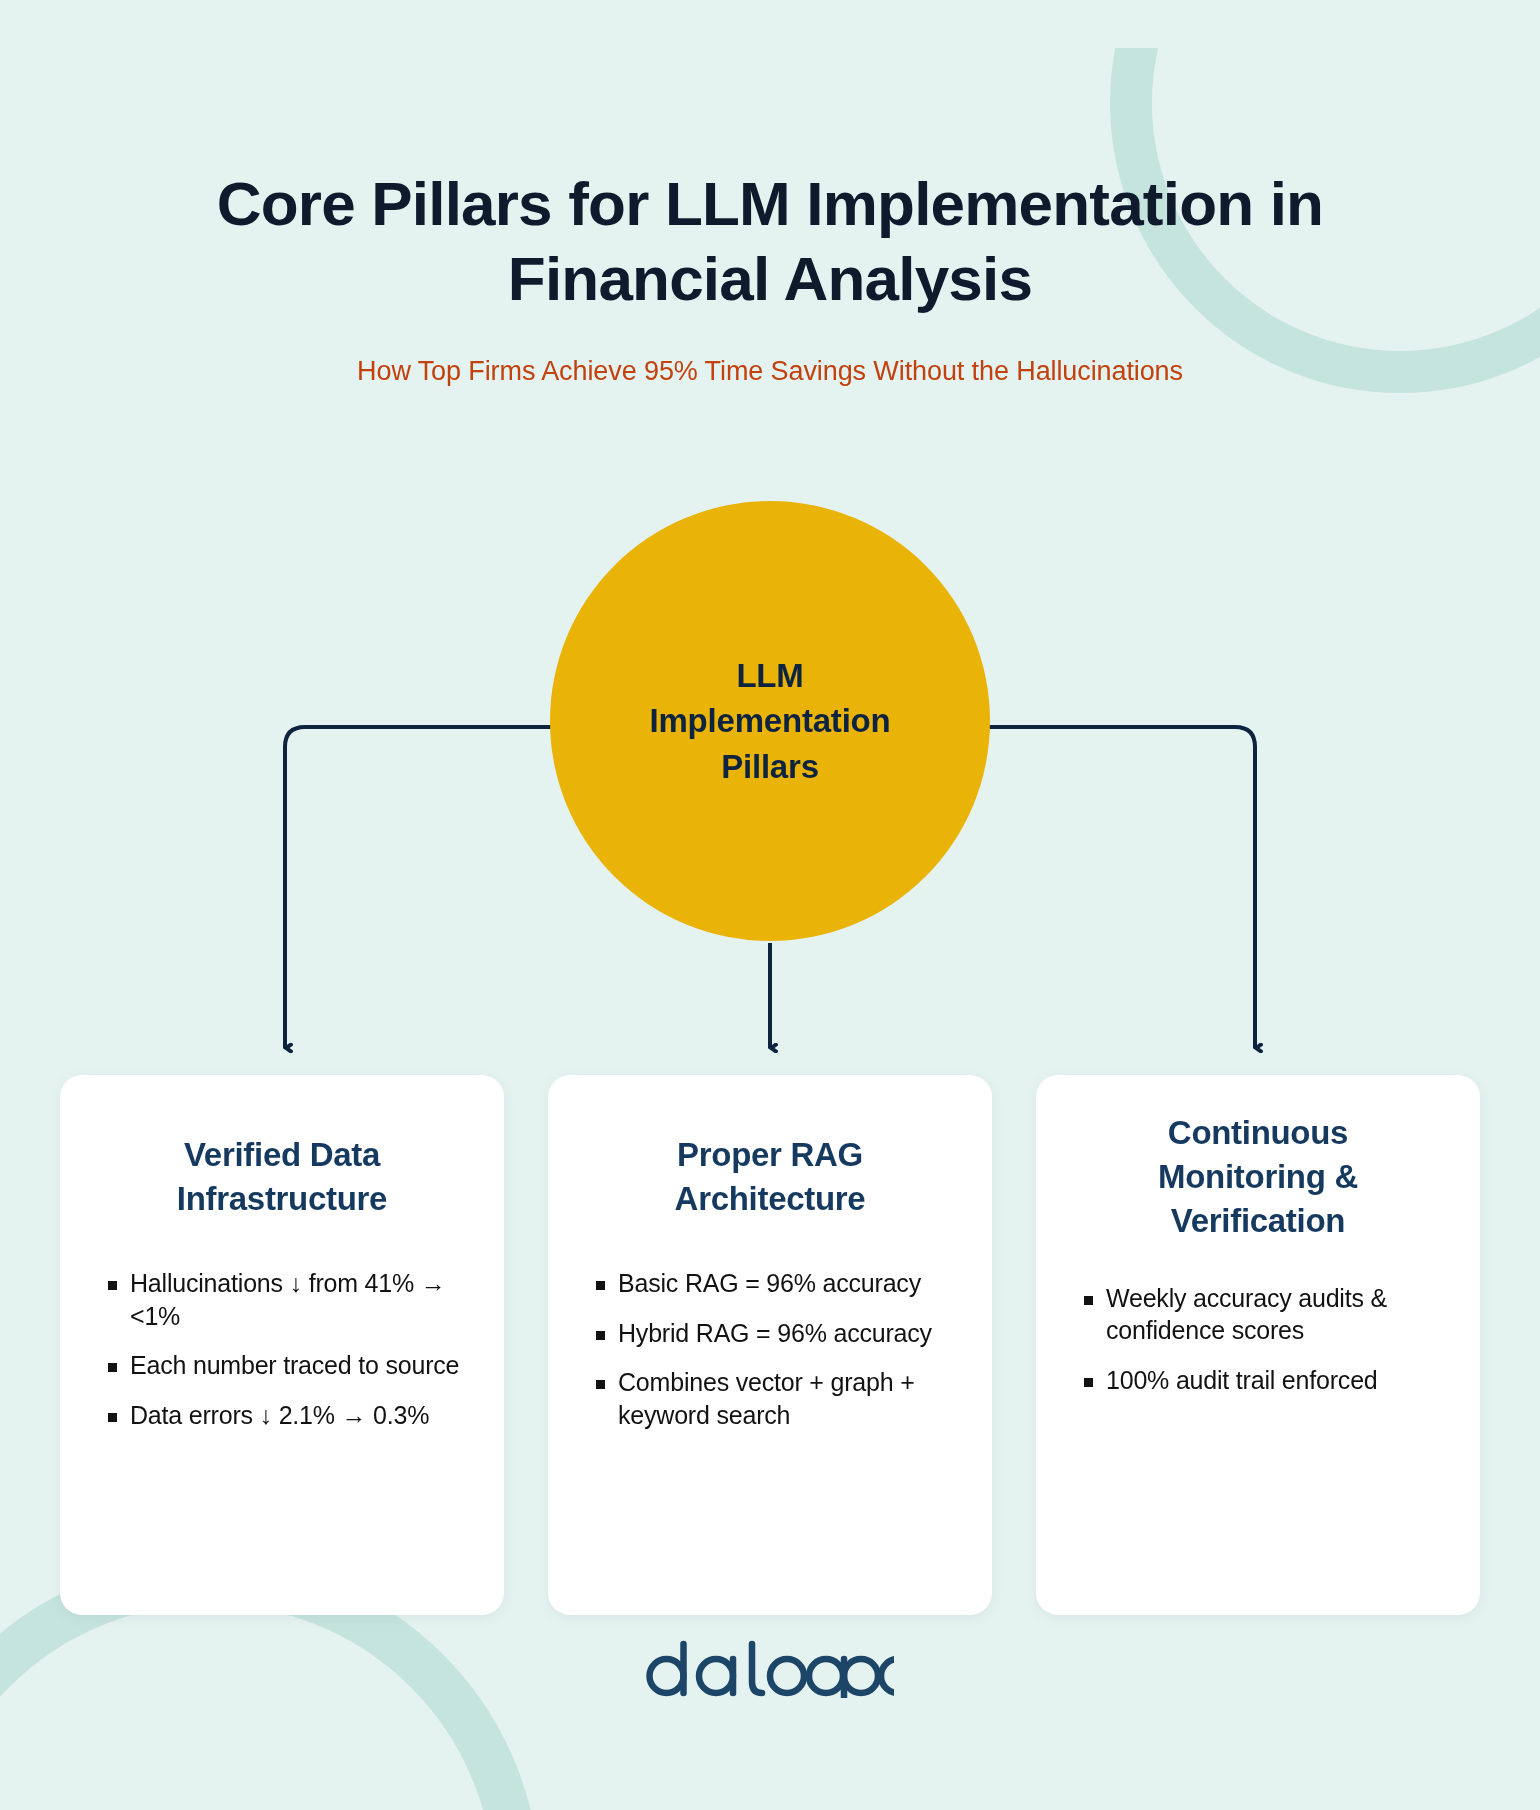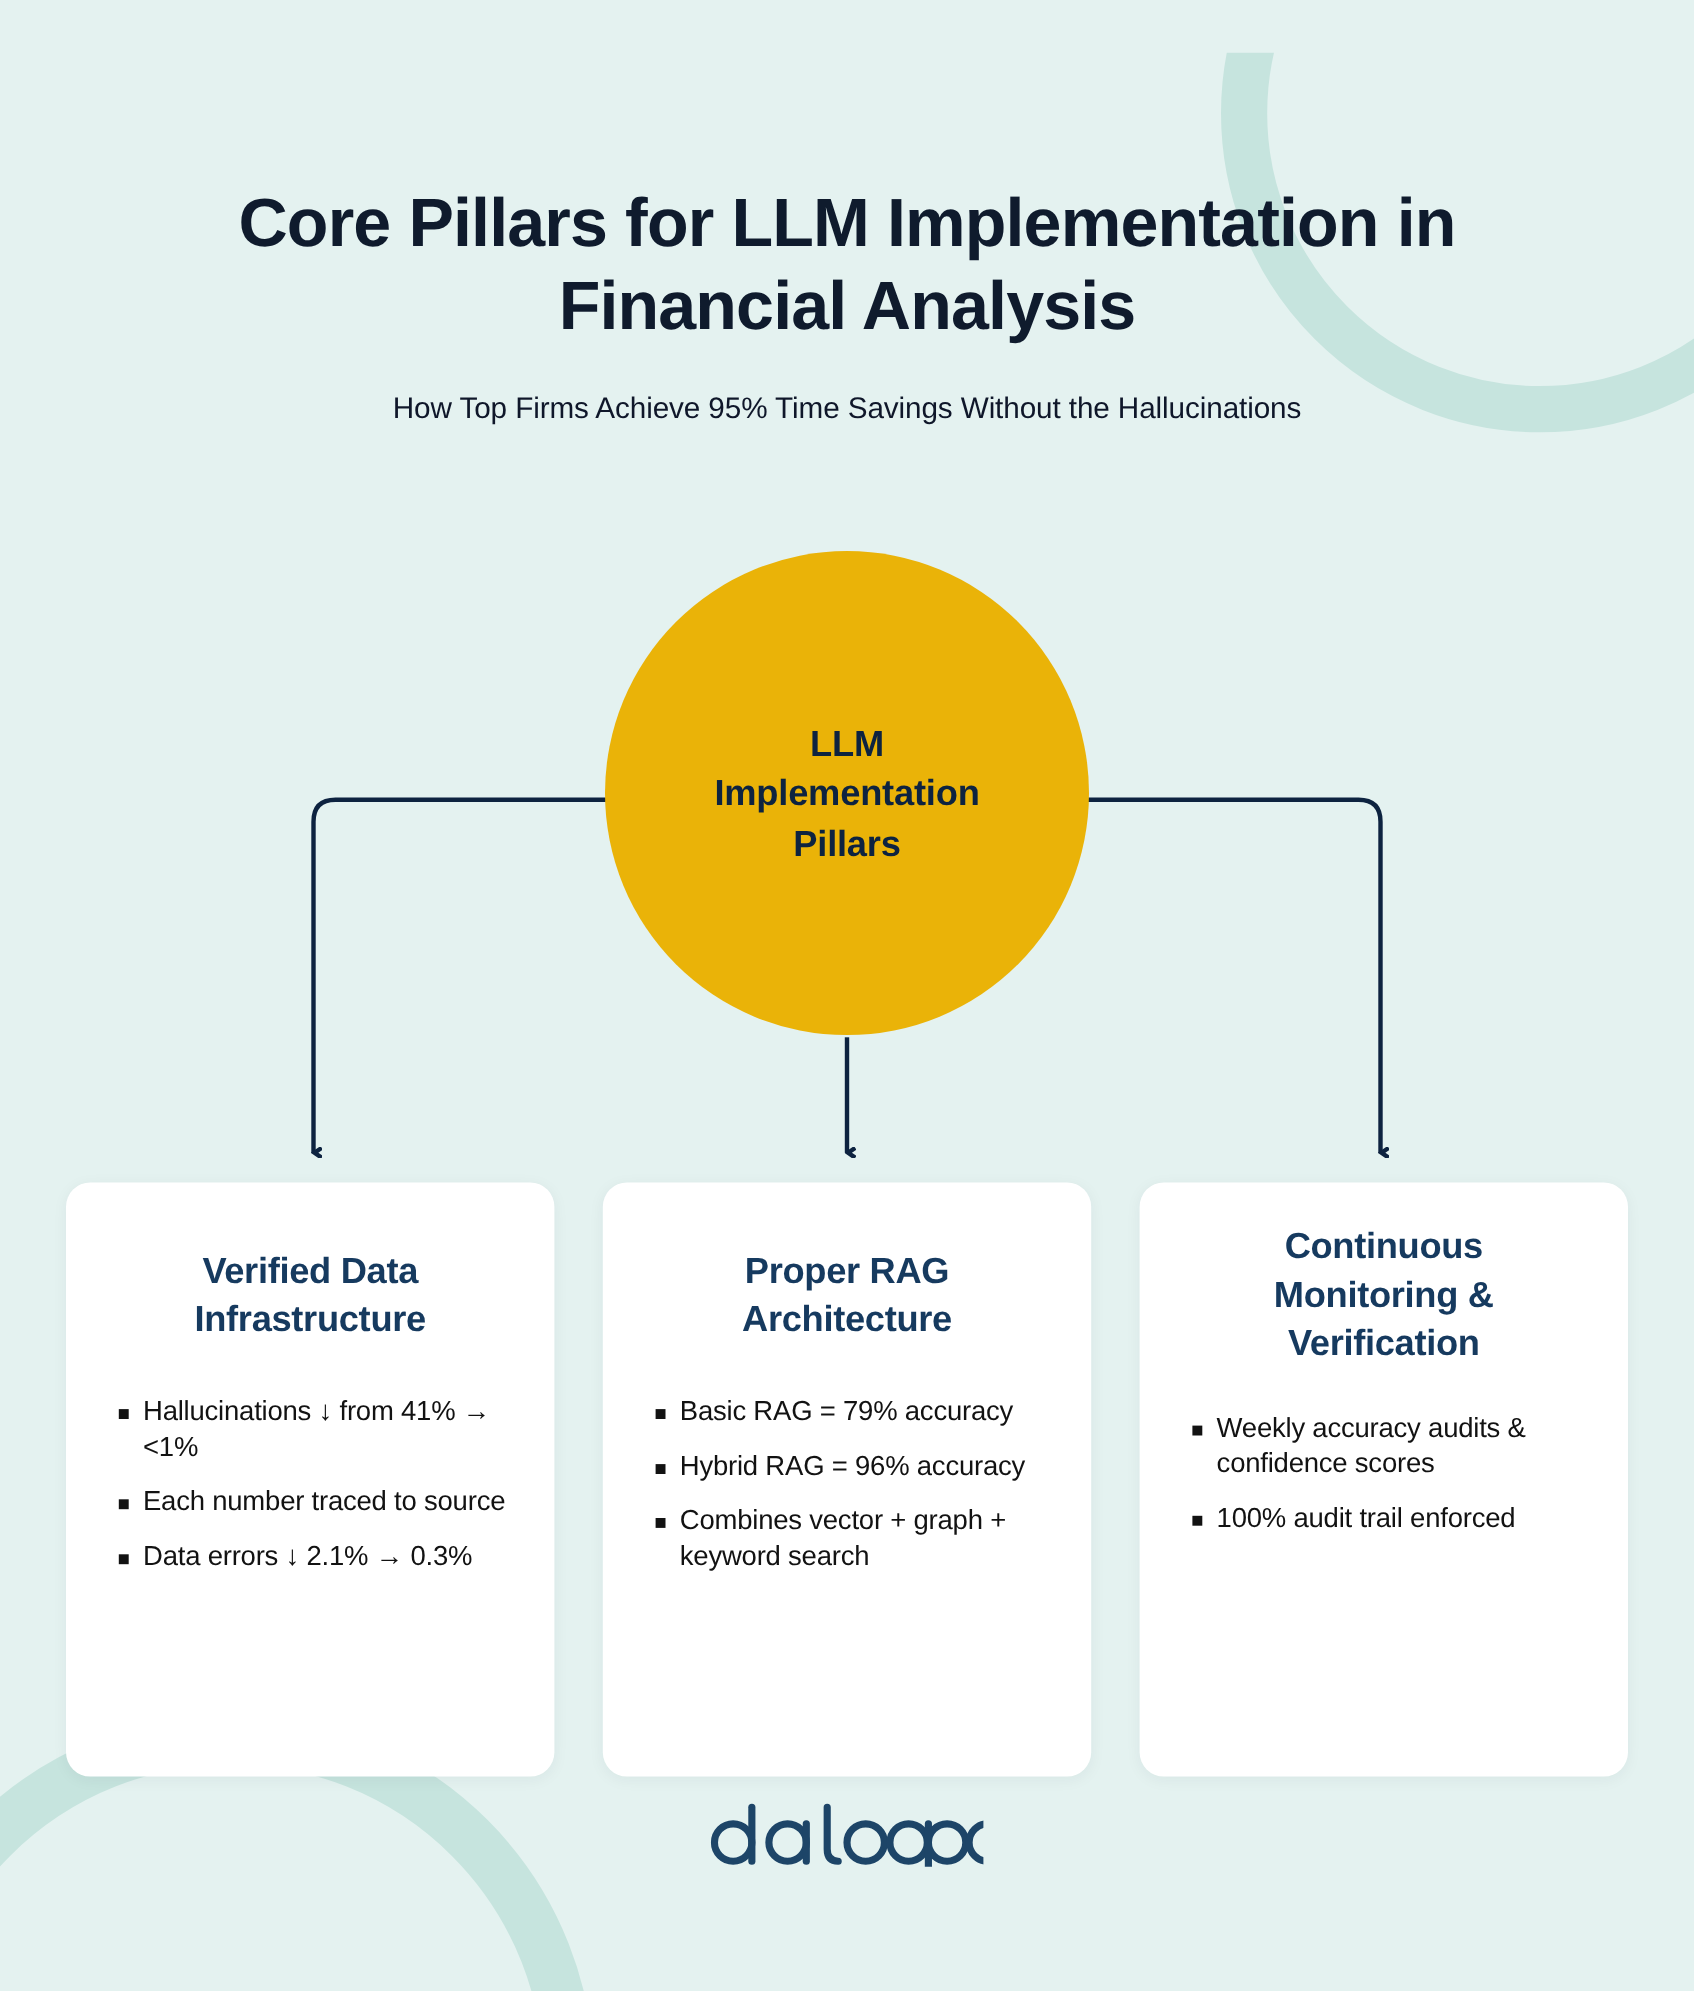--- a/index.html
+++ b/index.html
@@ -65,21 +65,21 @@
     font-weight: 700;
     color: #0f1b2d;
     letter-spacing: -0.8px;
     max-width: 1180px;
     margin: 0 auto;
   }
   .subtitle {
     margin-top: 40px;
     font-size: 27px;
     font-weight: 400;
-    color: #0f172a;
+    color: #c2410c;
     letter-spacing: -0.1px;
   }
 
   
   .diagram {
     position: absolute;
     inset: 0;
     z-index: 2;
   }
   .connector-svg {
@@ -236,21 +236,21 @@
         <li class="bullet">Hallucinations ↓ from 41% → &lt;1%</li>
         <li class="bullet">Each number traced to source</li>
         <li class="bullet">Data errors ↓ 2.1% → 0.3%</li>
       </ul>
     </div>
 
     <div class="card card-2">
       <div class="card-title">Proper RAG
 Architecture</div>
       <ul class="bullets">
-        <li class="bullet">Basic RAG = 79% accuracy</li>
+        <li class="bullet">Basic RAG = 96% accuracy</li>
         <li class="bullet">Hybrid RAG = 96% accuracy</li>
         <li class="bullet">Combines vector + graph + keyword search</li>
       </ul>
     </div>
 
     <div class="card card-3">
       <div class="card-title">Continuous
 Monitoring &amp;
 Verification</div>
       <ul class="bullets">

